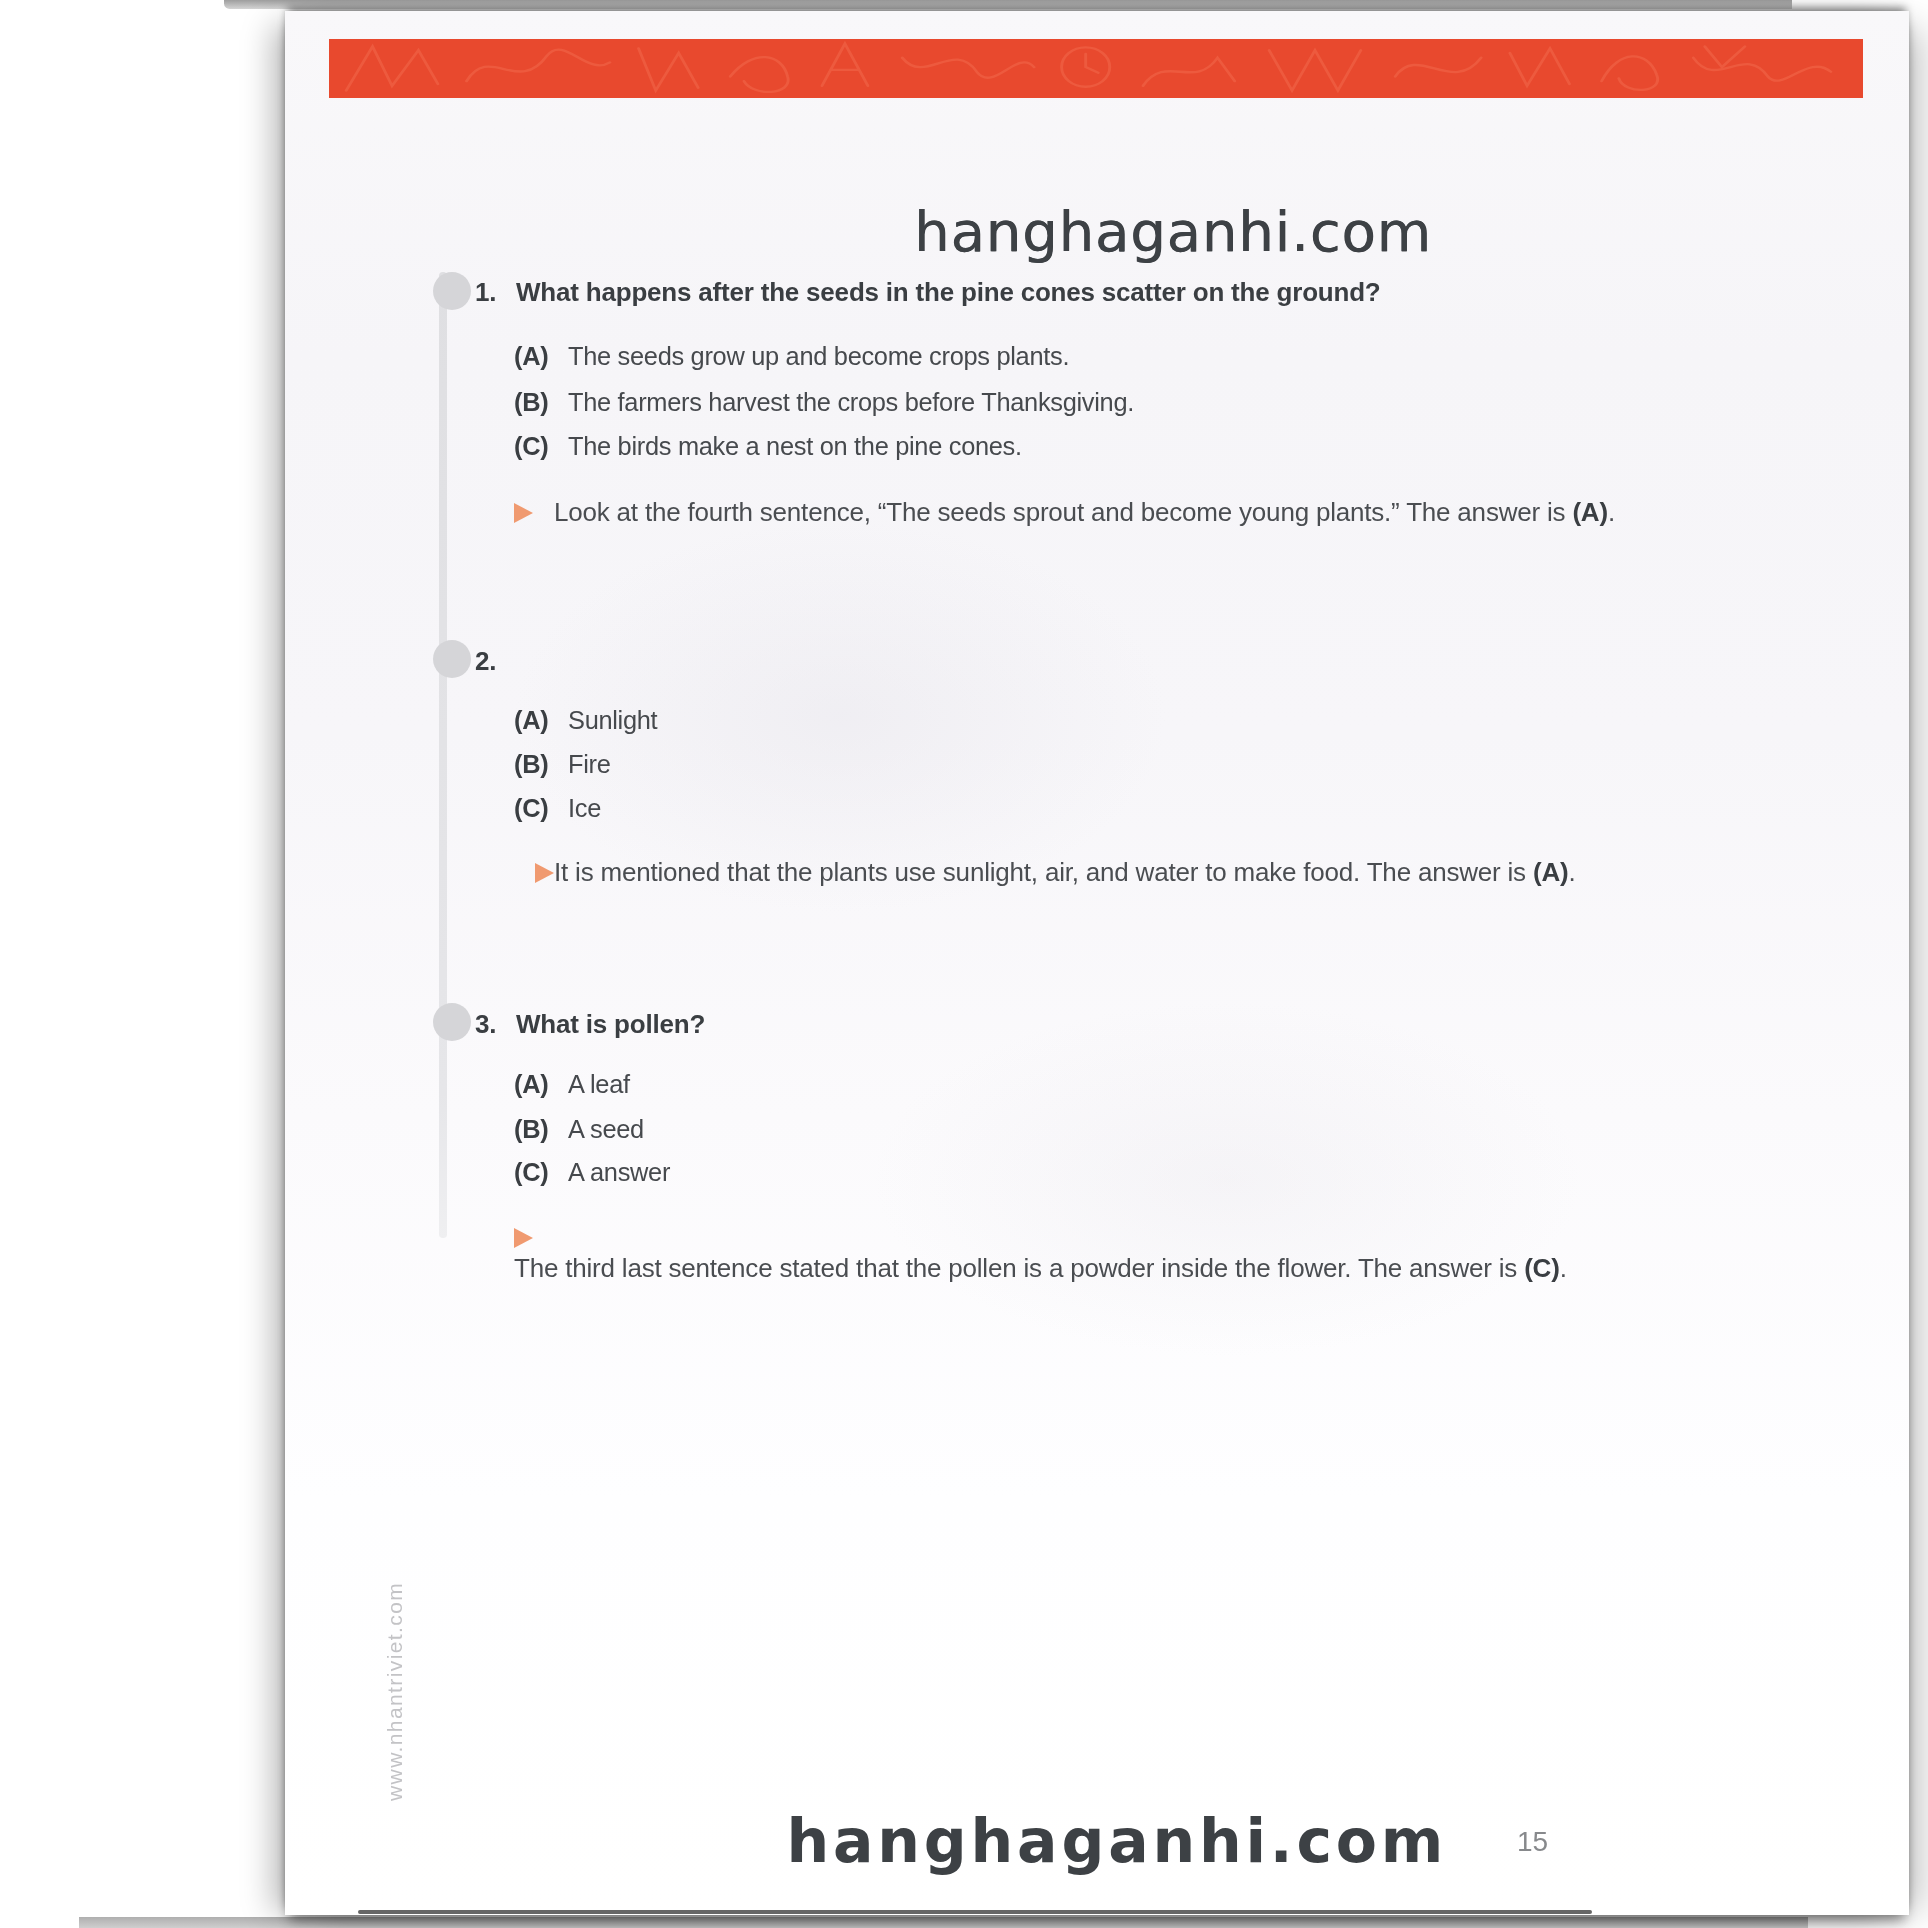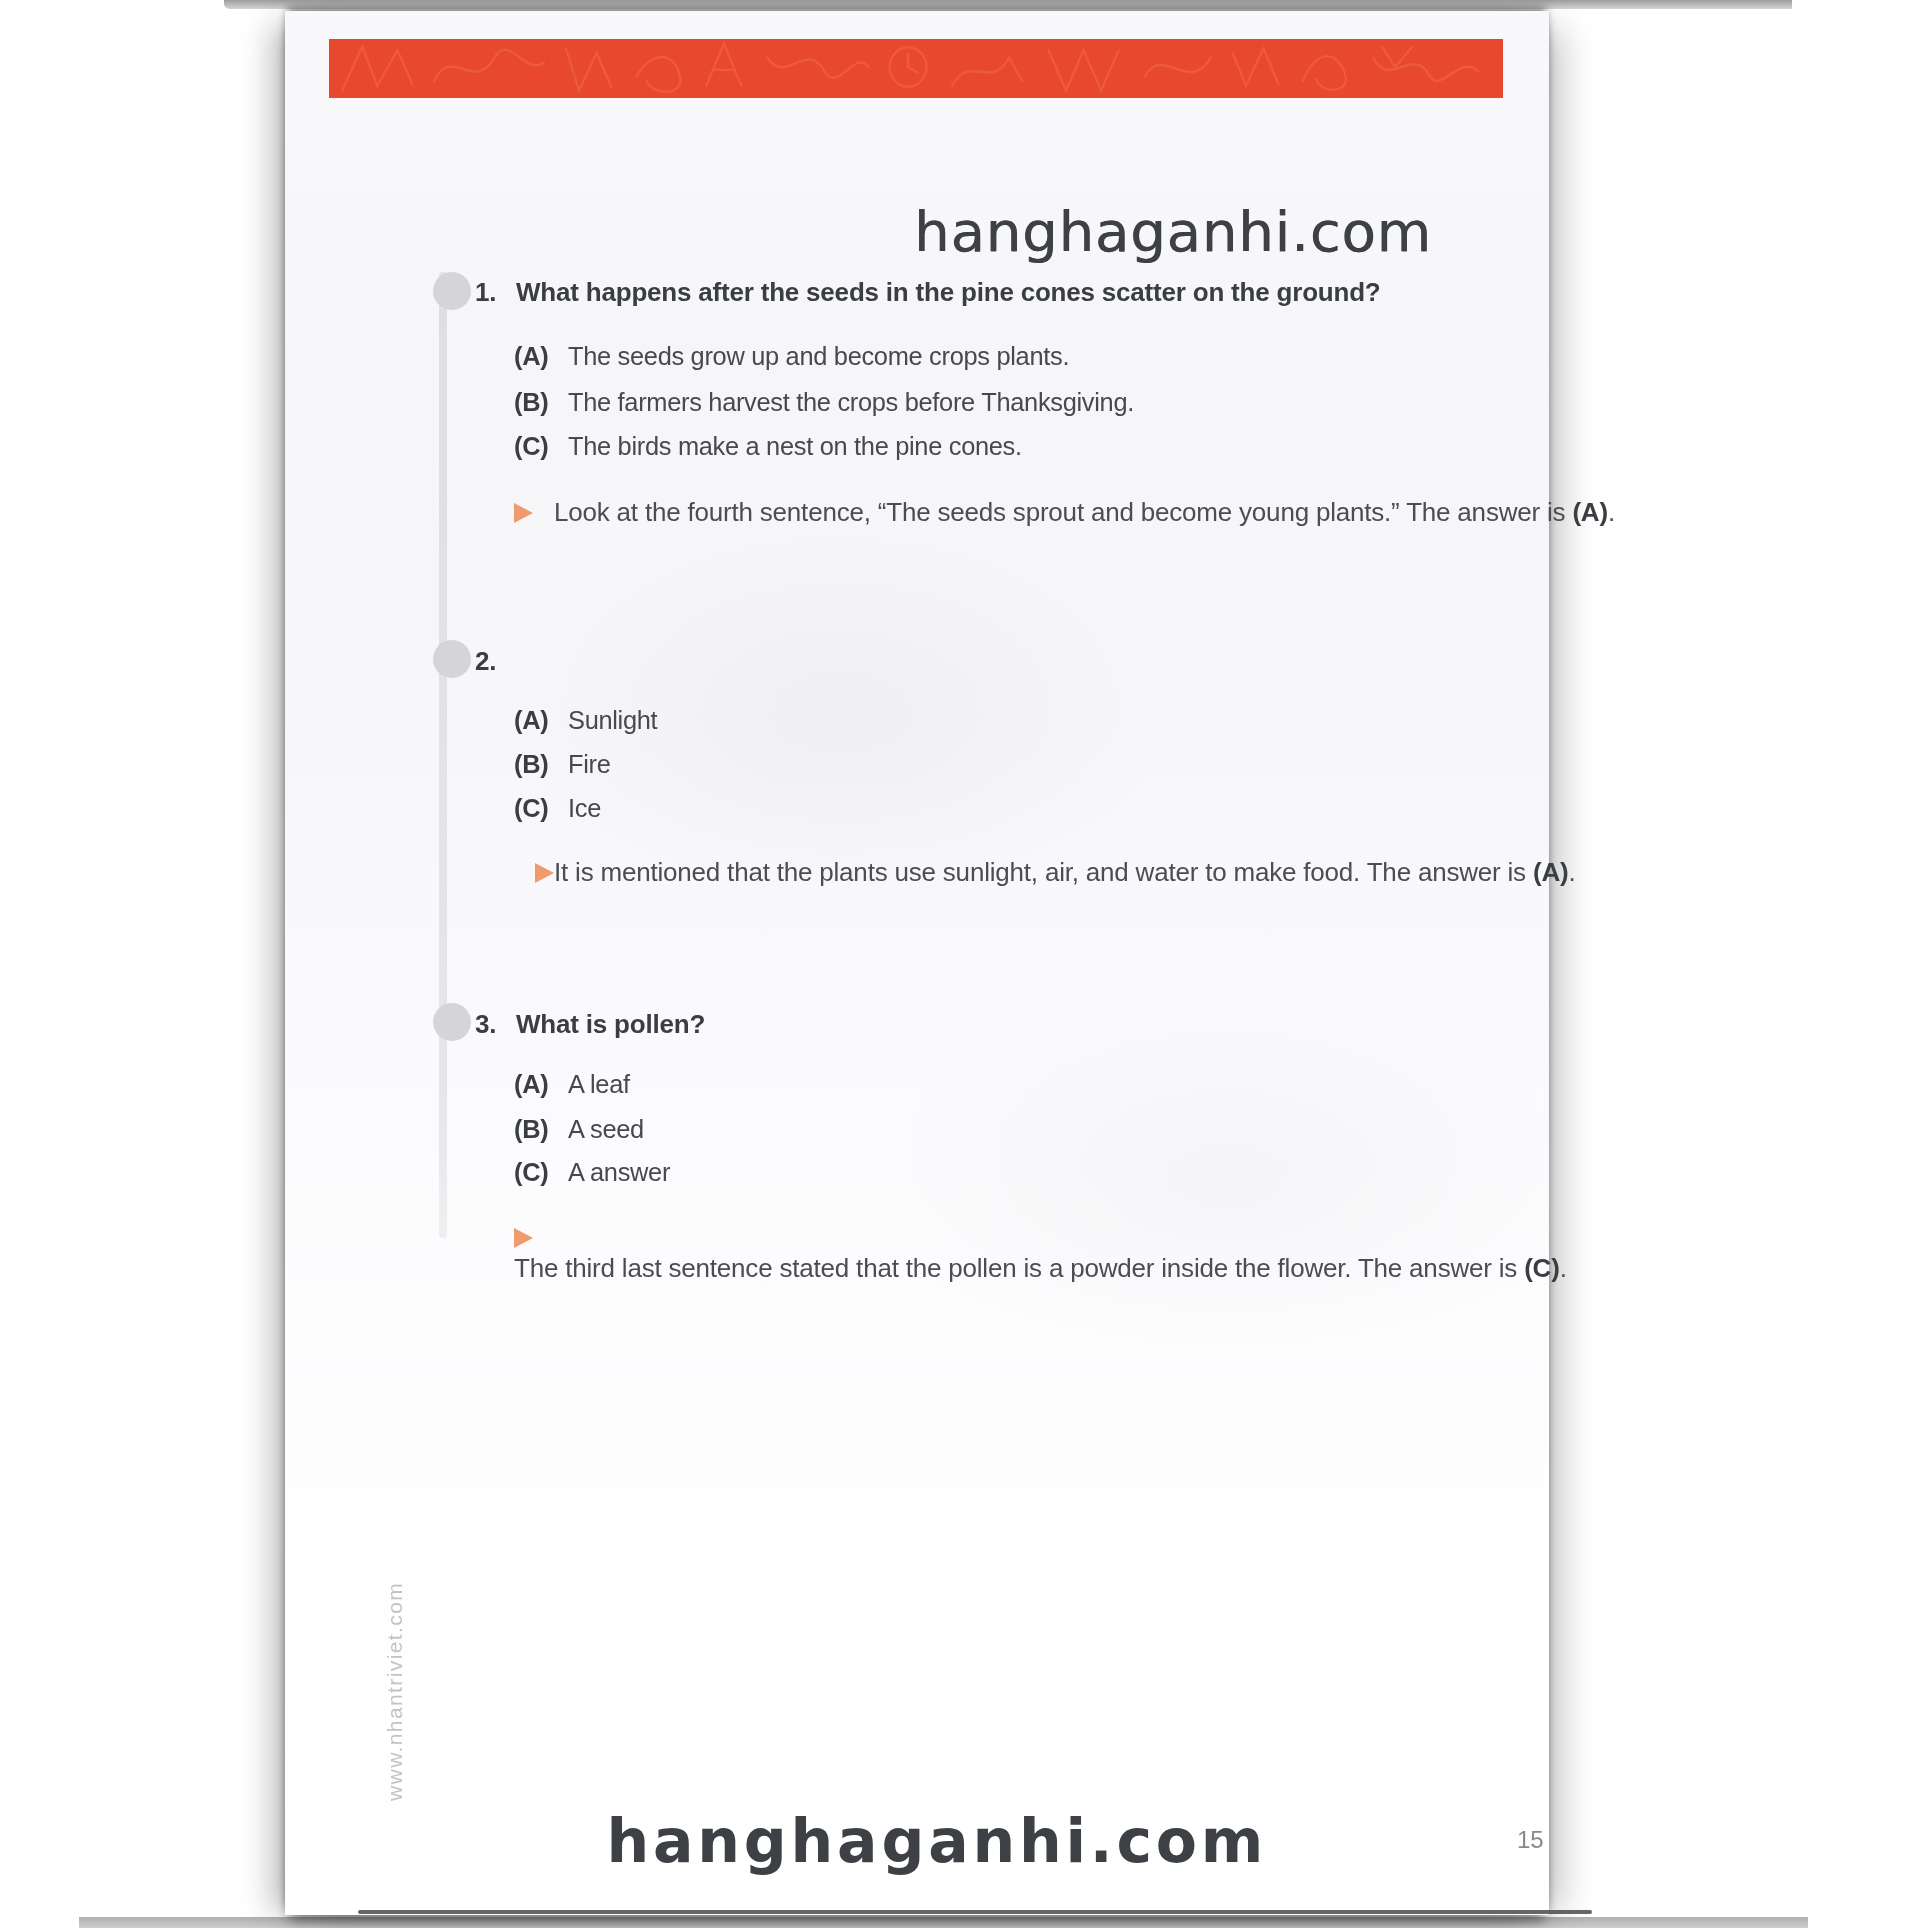--- a/index.html
+++ b/index.html
@@ -18,21 +18,21 @@
     border-radius:0 0 0 5.6px;opacity:.85;
   }
   .strip-bottom{
     position:absolute;left:79px;bottom:0;width:1729px;height:11.3px;
     background:linear-gradient(180deg,#a6a6a6,#c9c9c9);
     opacity:.9;
   }
 
   
   .page{
-    position:absolute;left:285px;top:11.3px;width:1264px;height:1904px;
+    position:absolute;left:285px;top:11.3px;width:1624px;height:1904px;
     background:linear-gradient(180deg,#f9f8fa 0%,#f6f5f8 18%,#f7f6f9 38%,#fbfafc 58%,#fefeff 78%,#ffffff 100%);
     box-shadow:
       0 -5.6px 8.5px -2.8px rgba(0,0,0,0.50),
       0 8.5px 12.2px -3.8px rgba(0,0,0,0.45),
       -21px 5.6px 30px -8.5px rgba(0,0,0,0.28),
       22.6px 7.5px 34px -10.4px rgba(0,0,0,0.24);
   }
   .blotch1{position:absolute;left:226px;top:508px;width:659px;height:395px;
     background:radial-gradient(ellipse at center,rgba(226,224,231,0.35),rgba(226,224,231,0) 70%);}
   .blotch2{position:absolute;left:584px;top:989px;width:716px;height:358px;
@@ -99,21 +99,21 @@
   
   .side-url{
     position:absolute;left:98px;top:1564px;height:226px;
     writing-mode:vertical-rl;transform:rotate(180deg);
     font-size:21px;color:#c3c3c6;letter-spacing:1.4px;
   }
 
   
   .page-num{
     position:absolute;left:1232px;top:1815px;
-    font-size:24px;color:#87898c;
+    font-size:28px;color:#87898c;
   }
 
   
   .bottom-edge-line{
     position:absolute;left:73px;bottom:0.9px;width:1234px;height:4.7px;
     background:#4b4b4b;border-radius:1.9px;opacity:.85;
   }
 </style>
 </head>
 <body>

